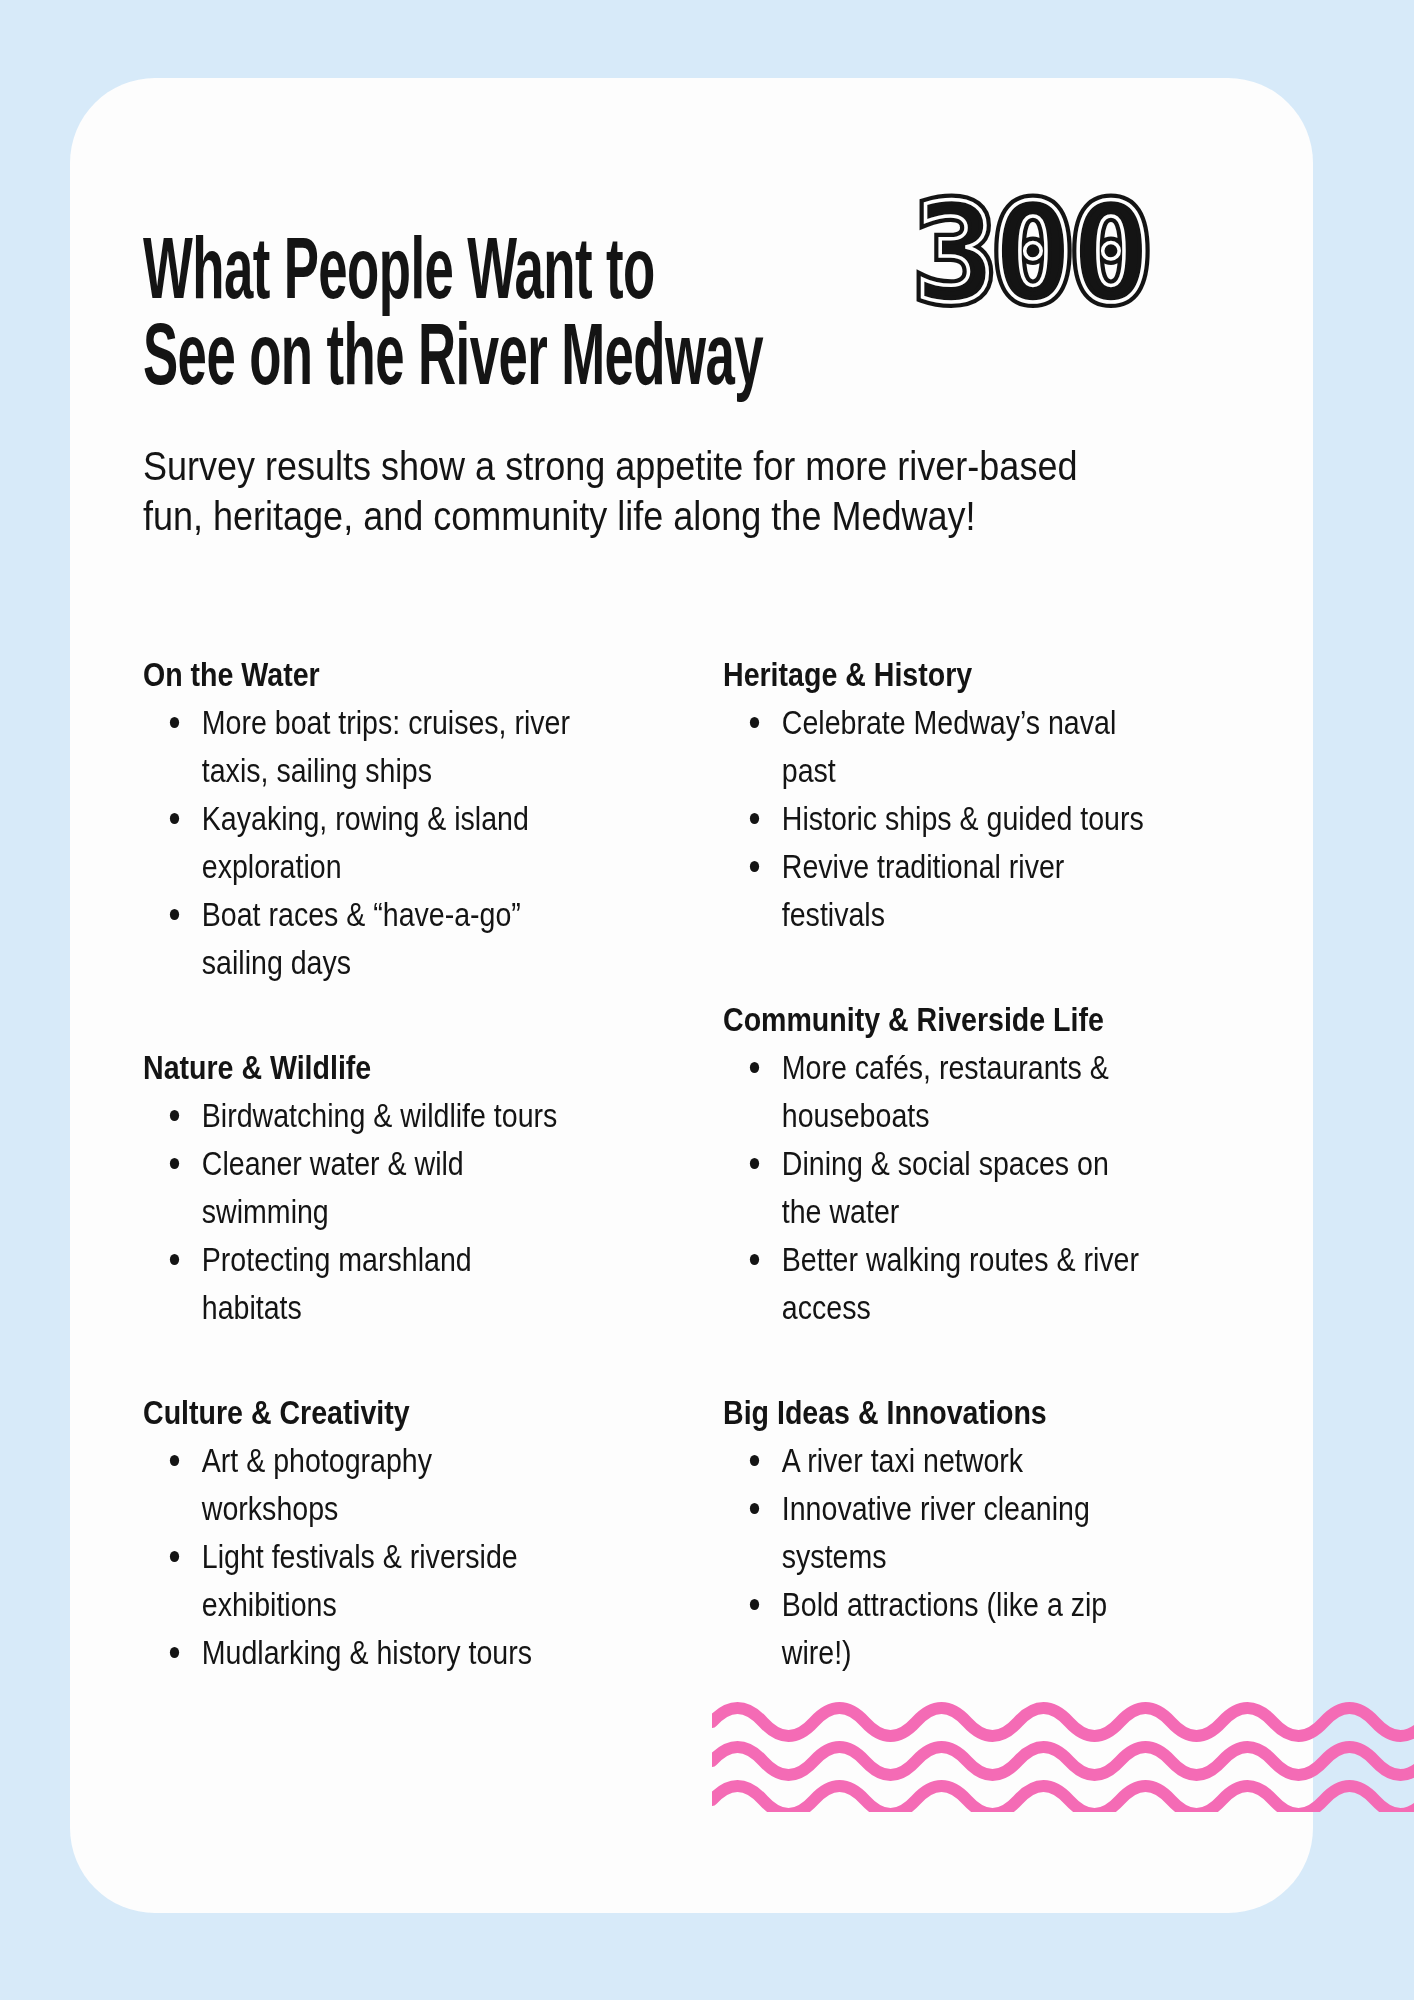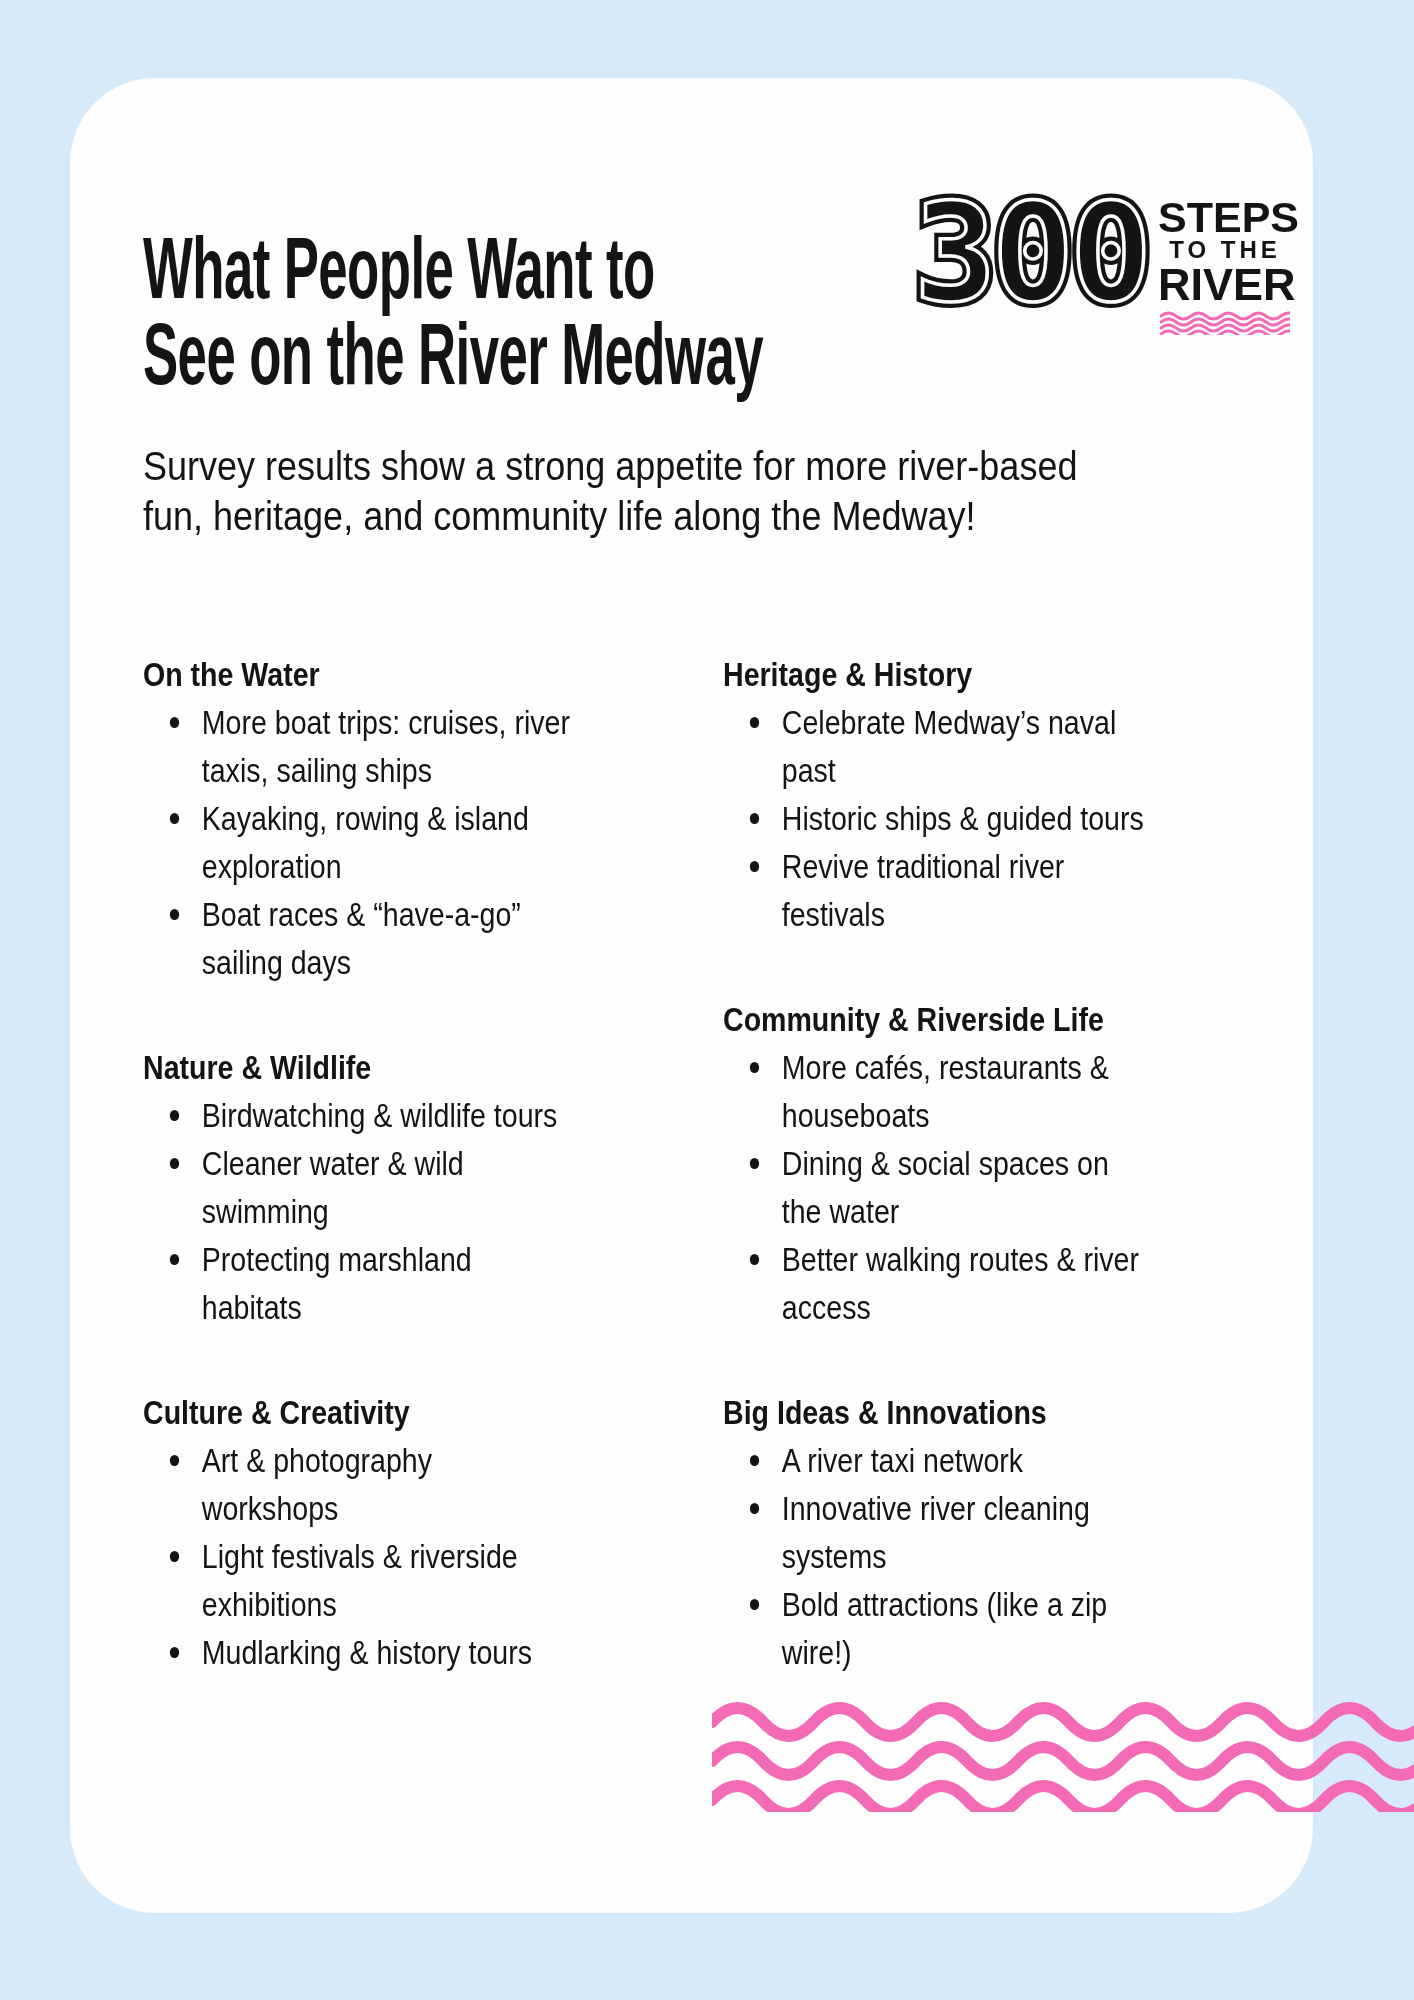--- a/index.html
+++ b/index.html
@@ -67,36 +67,20 @@
 <body>
 
 <div class="card">
 
   <div class="logo">
     <div class="logo-300">
       <svg width="238" height="112" viewBox="0 0 238 112" aria-hidden="true">
         <text x="119" y="104" text-anchor="middle" fill="var(--text)" stroke="var(--text)" stroke-width="12">300</text>
         <text x="119" y="104" text-anchor="middle" fill="none" stroke="#ffffff" stroke-width="3.5">300</text>
       </svg>
-    </div>
-    <div class="logo-stack">
-      <div class="logo-steps">STEPS</div>
-      <div class="logo-tothe">TO THE</div>
-      <div class="logo-river">RIVER</div>
-      <div class="logo-waves">
-        <svg width="130" height="24" viewBox="0 0 130 24">
-          <defs>
-            <path id="lw" d="M1 5 Q 8.5 -1 16 5 T 31 5 T 46 5 T 61 5 T 76 5 T 91 5 T 106 5 T 121 5 T 136 5" fill="none" stroke="var(--pink)" stroke-width="3" stroke-linecap="round"></path>
-          </defs>
-          <use href="#lw"></use>
-          <use href="#lw" transform="translate(0,6)"></use>
-          <use href="#lw" transform="translate(0,12)"></use>
-          <use href="#lw" transform="translate(0,18)"></use>
-        </svg>
-      </div>
     </div>
   </div>
 
   <div class="title">
     <div>What People Want to</div>
     <div>See on the River Medway</div>
   </div>
 
   <div class="subtitle">
     <div>Survey results show a strong appetite for more river-based</div>

